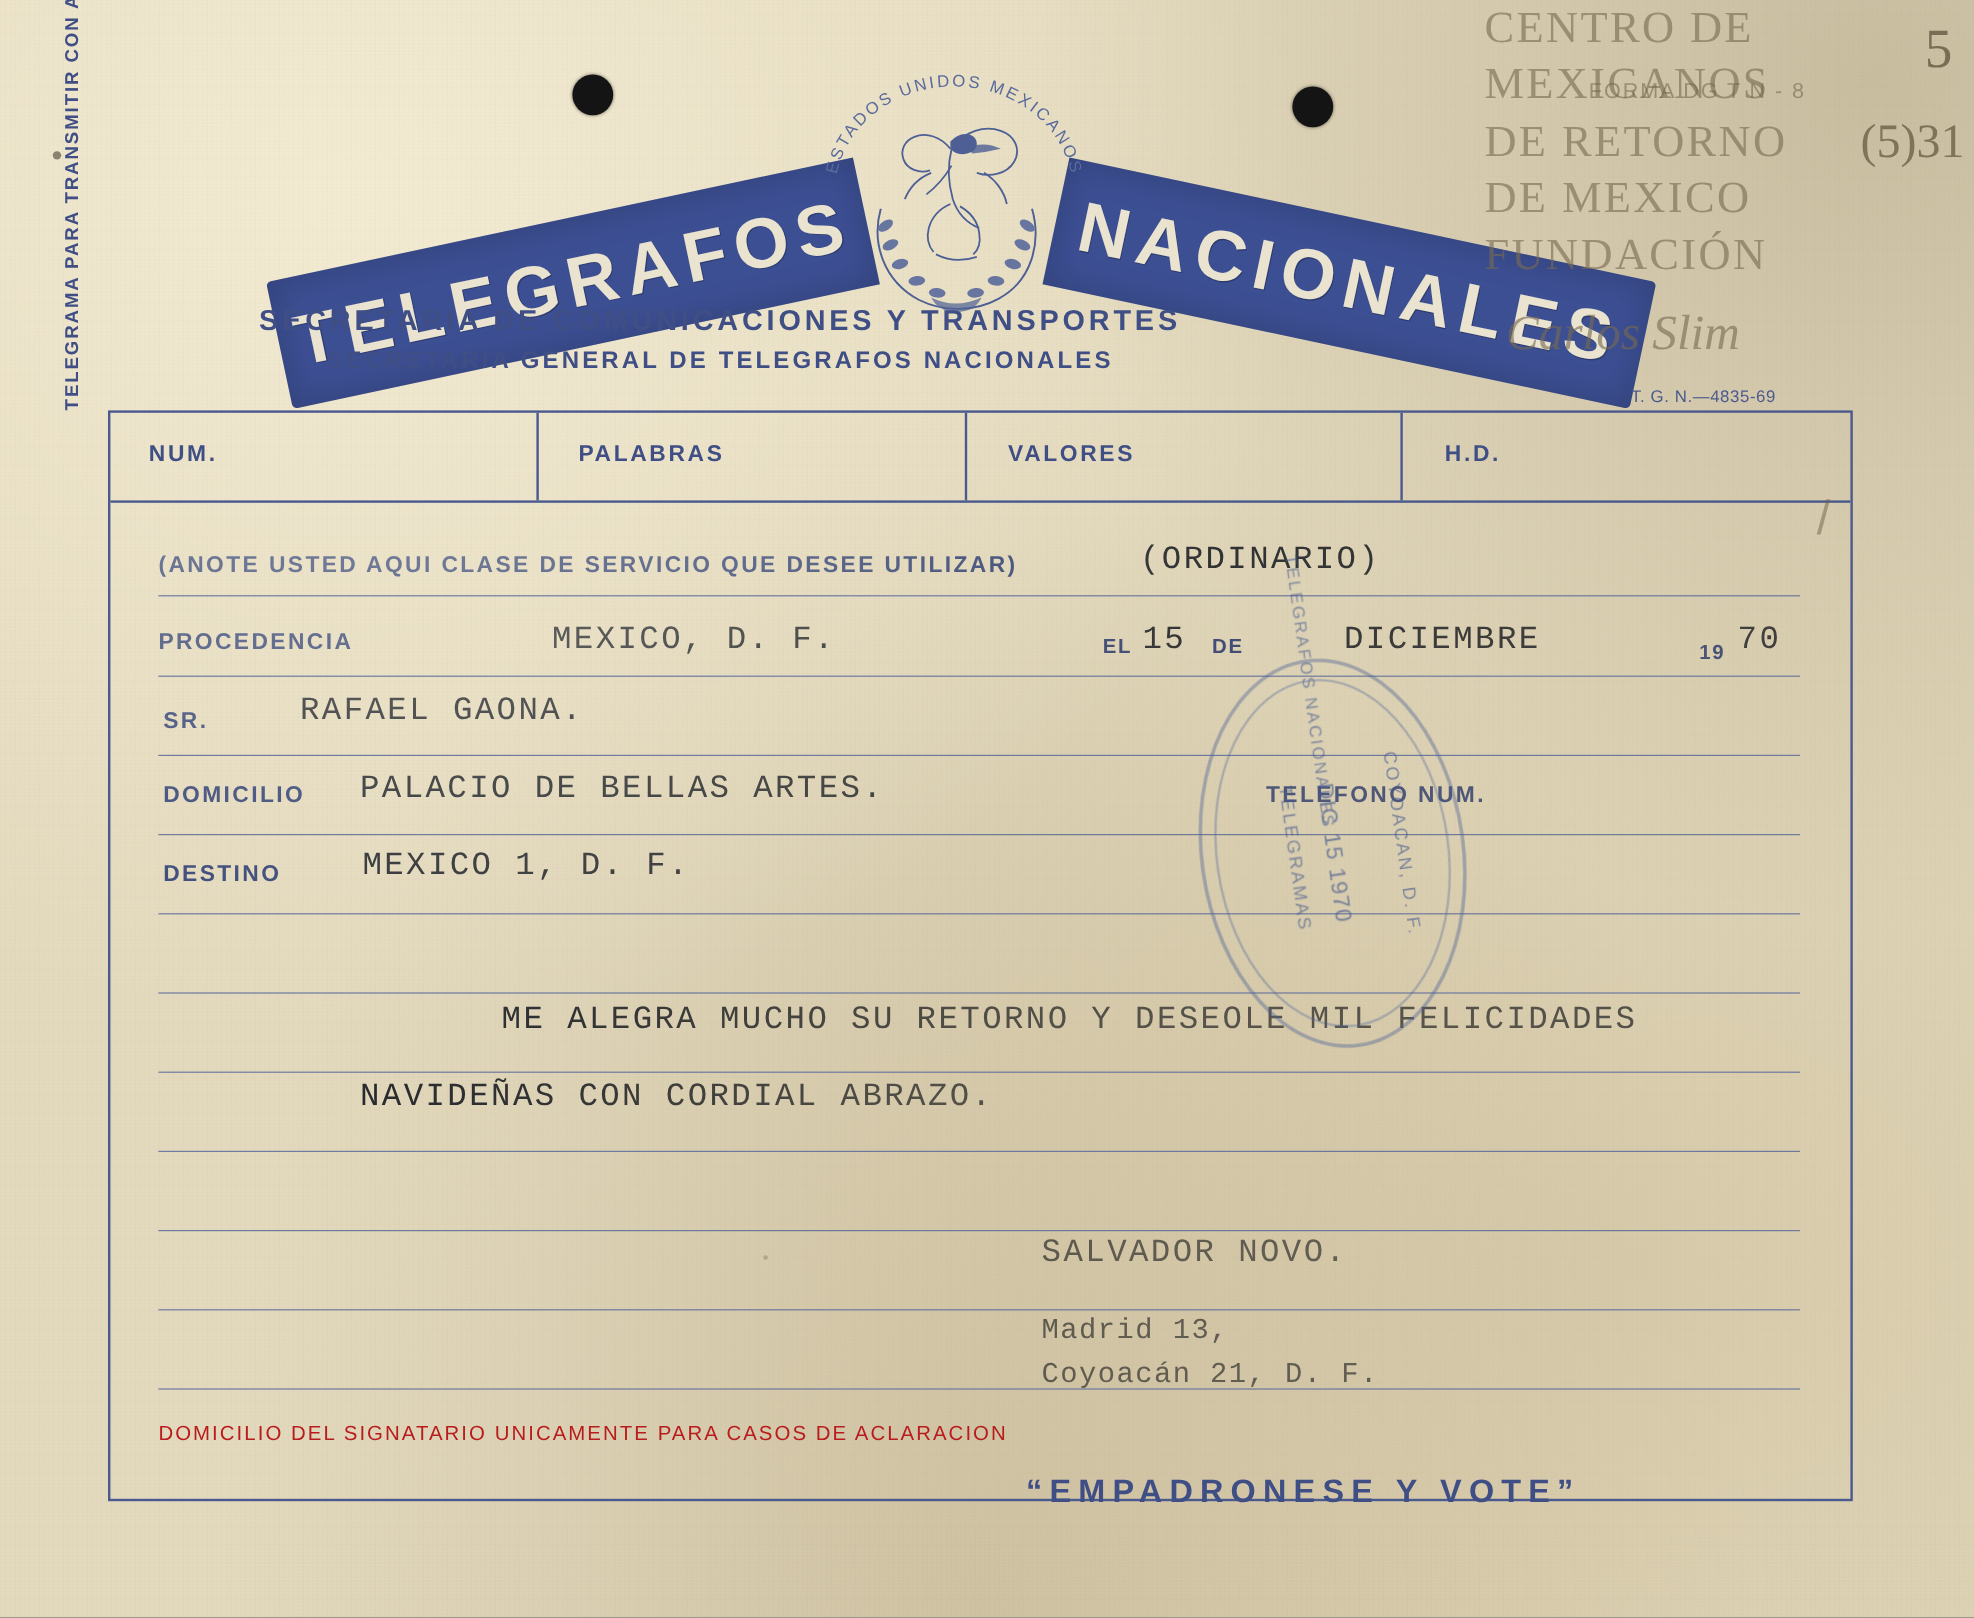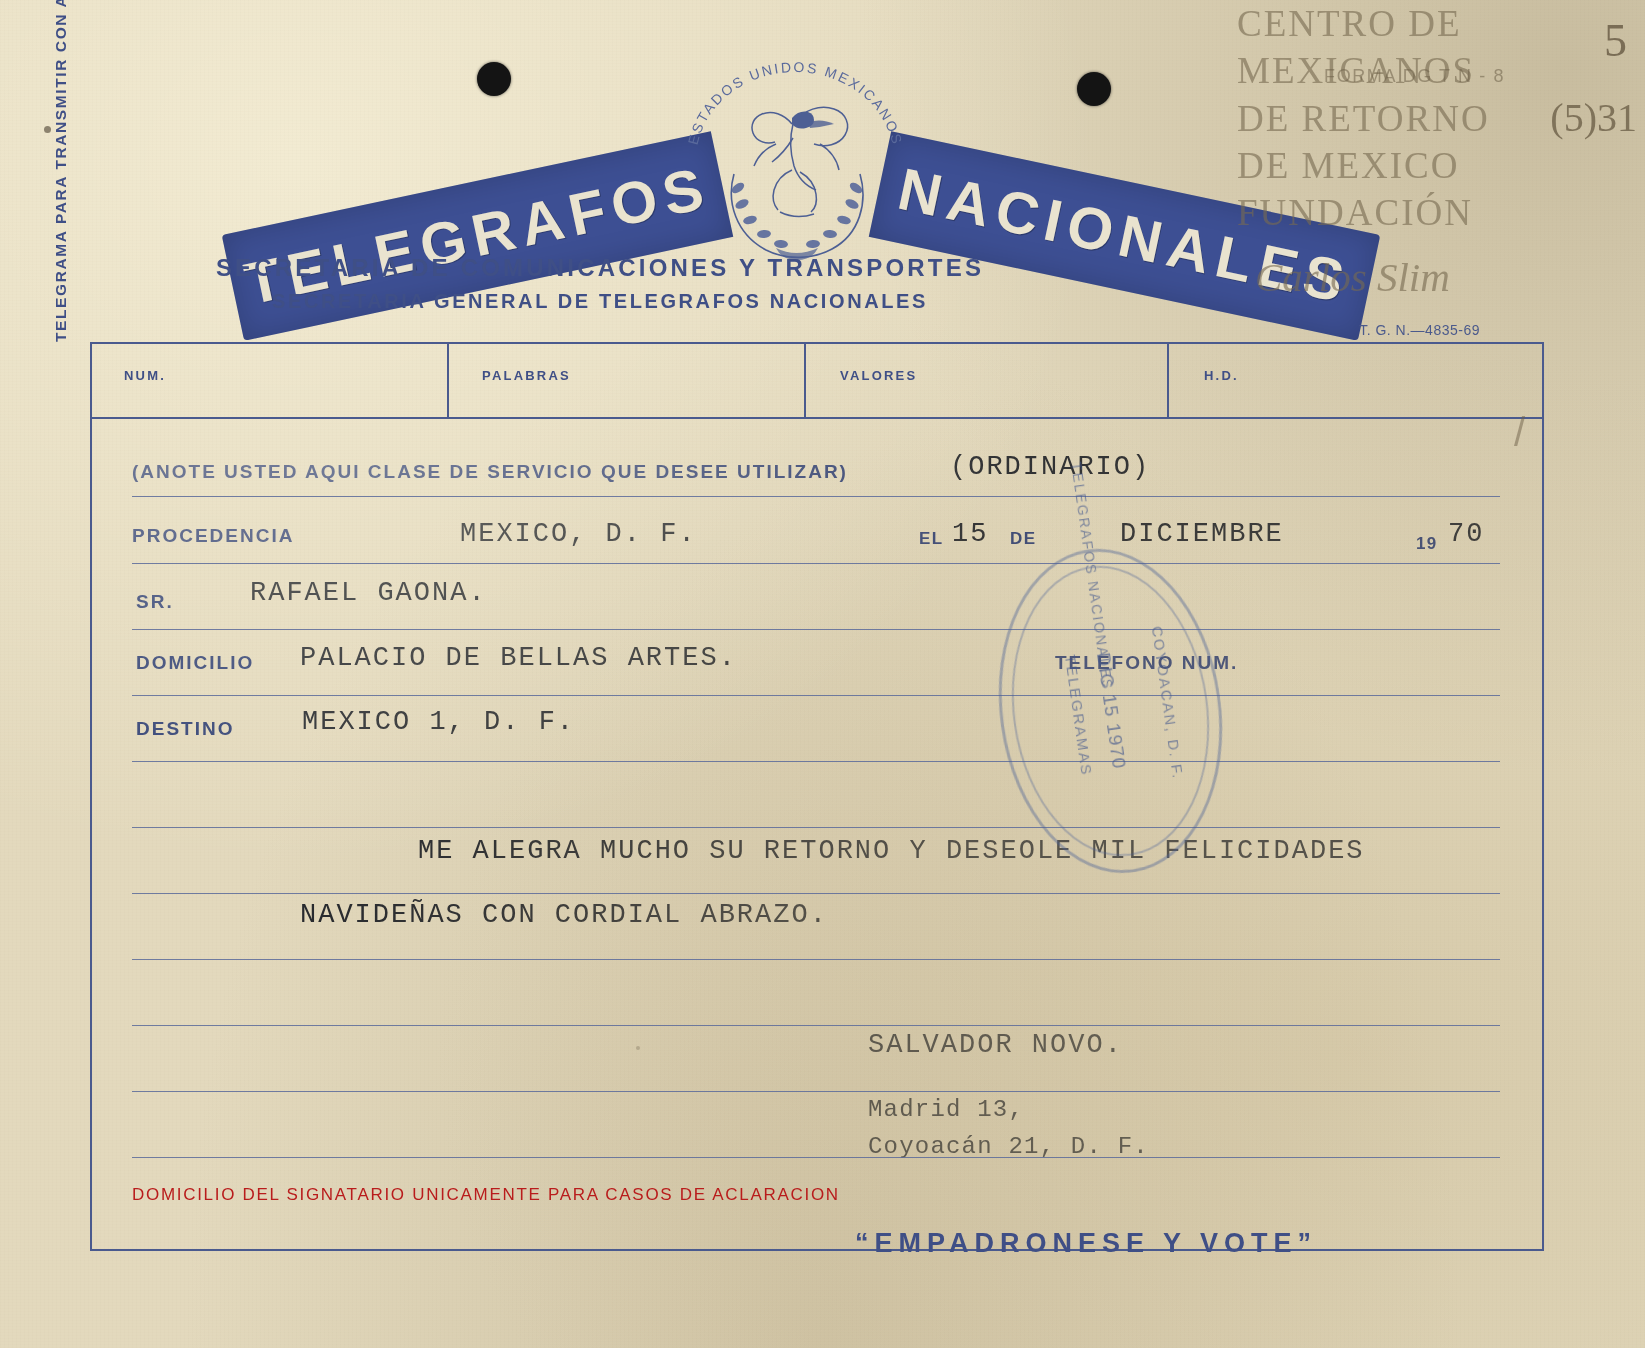--- a/index.html
+++ b/index.html
@@ -197,21 +197,21 @@
     border-left: 2px solid #4a5a8e;
   }
   .col-sep.c1 { left: 355px; }
   .col-sep.c2 { left: 712px; }
   .col-sep.c3 { left: 1075px; }
 
   .col-label {
     position: absolute;
     top: 24px;
     color: #3f4f86;
-    font-size: 13px;
+    font-size: 19px;
     letter-spacing: 2.2px;
     font-weight: bold;
   }
   .col-label.n  { left: 32px; }
   .col-label.p  { left: 390px; }
   .col-label.v  { left: 748px; }
   .col-label.h  { left: 1112px; }
 
   
   .side-legend {

